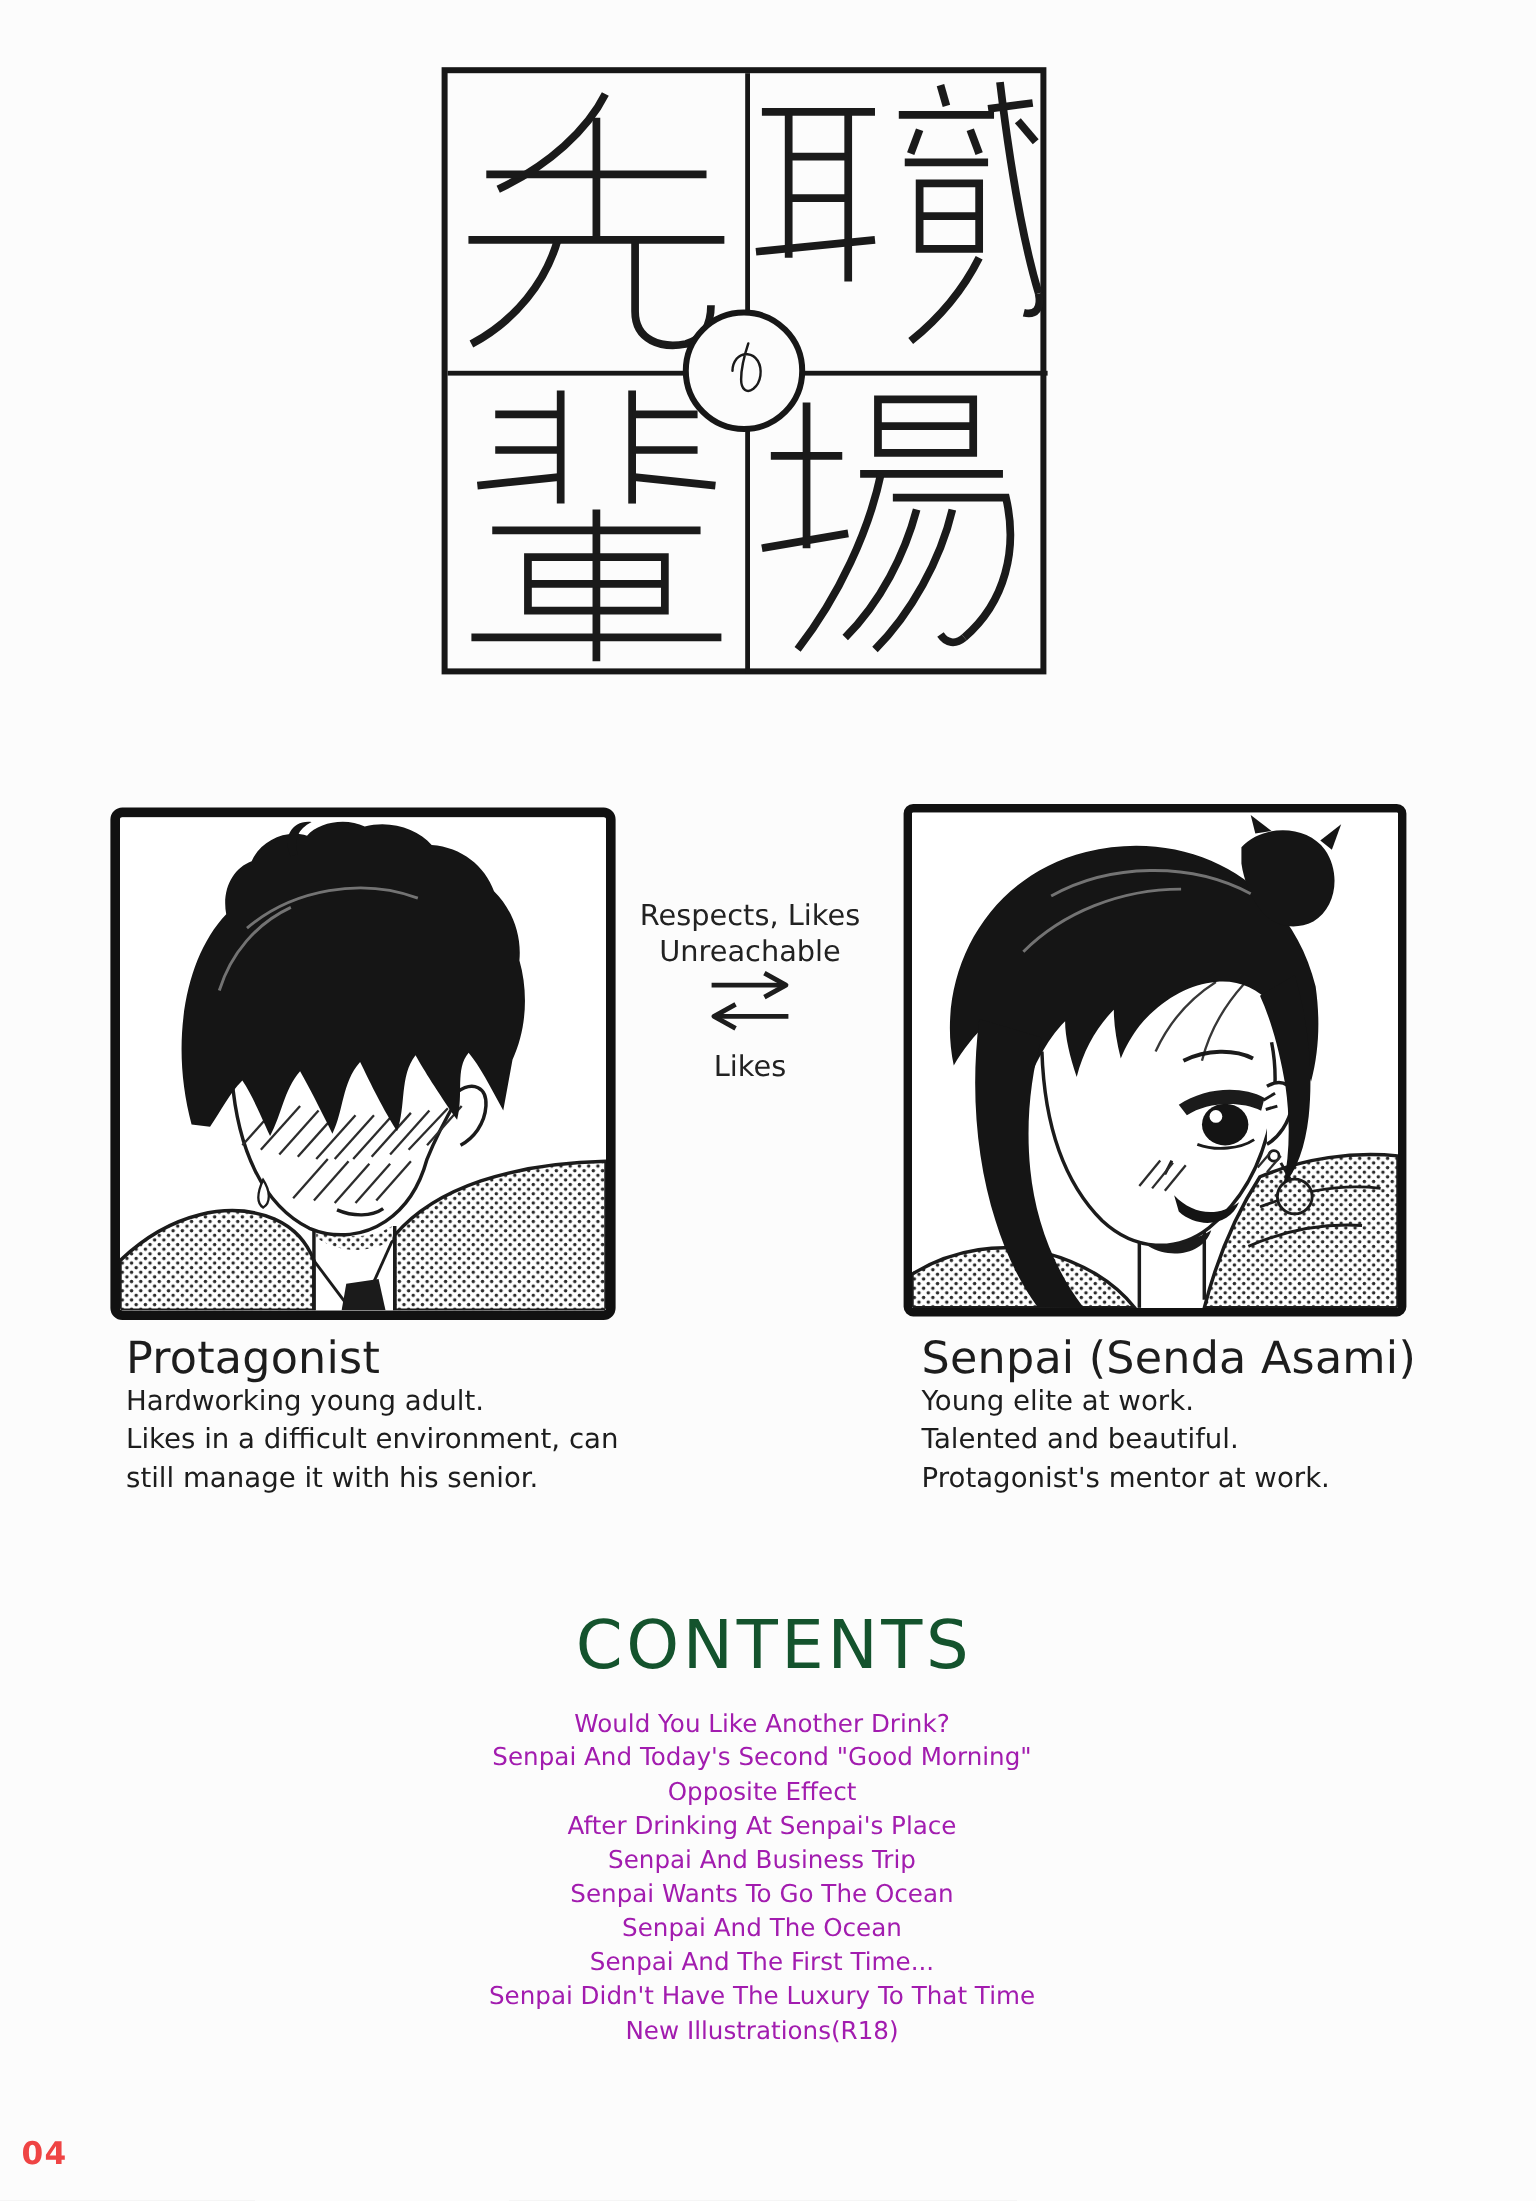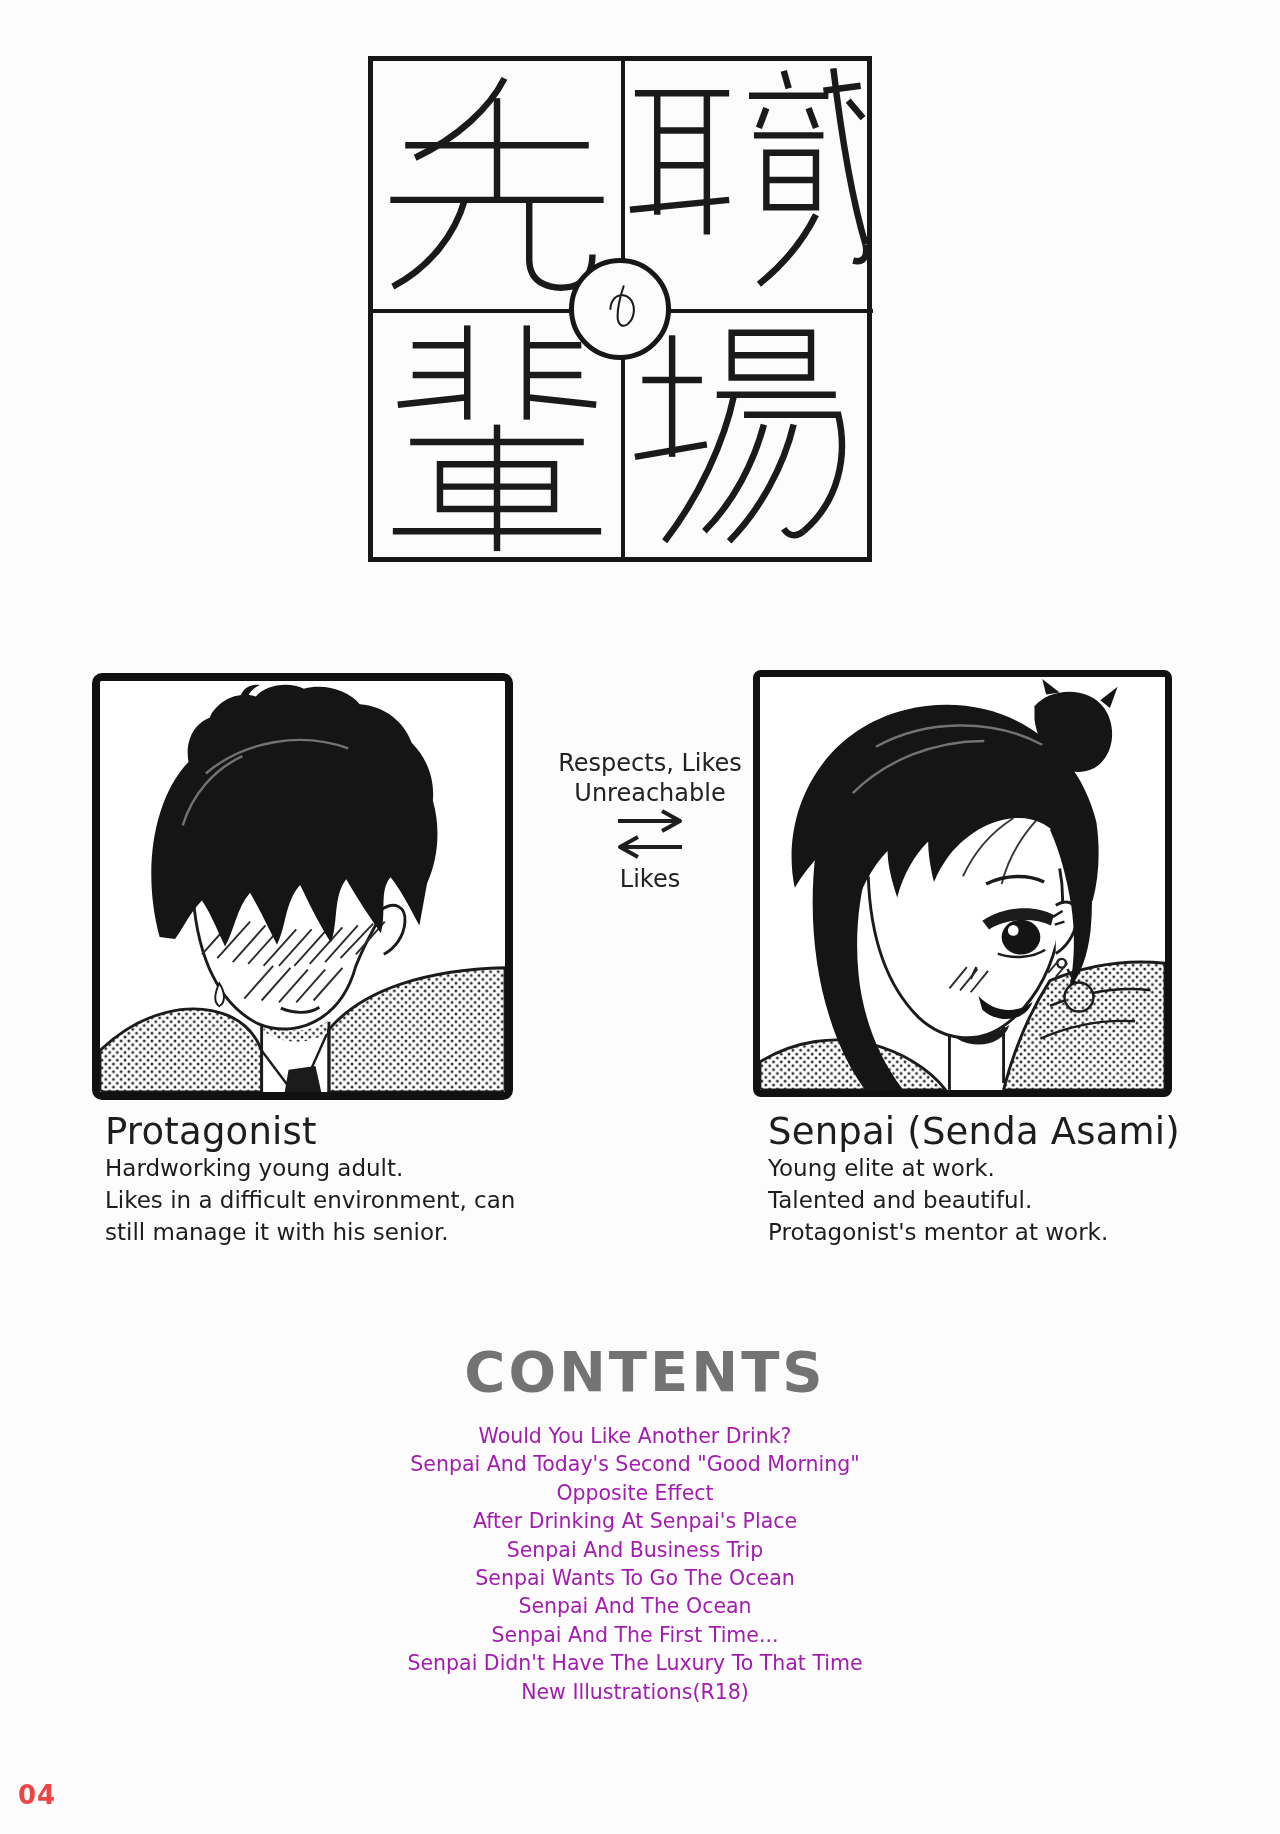--- a/index.html
+++ b/index.html
@@ -32,37 +32,37 @@
   .no-circle svg { width:60px; height:60px; }
   .no-circle svg path { stroke:#1a1a1a; stroke-width:3.4; fill:none; stroke-linecap:round; }
 
   
   .portrait { position:absolute; background:#fff; overflow:hidden; }
   .portrait svg { display:block; width:100%; height:100%; }
   .portrait.left  { left:92px;  top:673px; width:421px; height:427px; border:8px solid #111; border-radius:10px; }
   .portrait.right { left:753px; top:670px; width:419px; height:427px; border:7px solid #111; border-radius:8px; }
 
   
-  .relation { position:absolute; left:520px; top:748px; width:260px; text-align:center;
+  .relation { position:absolute; left:495px; top:748px; width:260px; text-align:center;
               font-size:24px; line-height:30px; color:#222; }
   .relation .arrow { display:block; margin:0 auto; }
   .arrow-right { margin-top:16px; }
   .arrow-left  { margin-top:88px; }
-  .likes-label { margin-top:4px; }
+  .likes-label { margin-top:14px; }
 
   
   .caption { position:absolute; width:480px; }
   .caption.cap-left  { left:105px; top:1112px; }
   .caption.cap-right { left:768px; top:1112px; }
   .caption .char-name { font-size:37px; font-weight:normal; line-height:40px; letter-spacing:.2px; }
   .caption .char-desc { margin-top:0; font-size:23px; line-height:32px; }
 
   
   .contents { position:absolute; left:0; top:1342px; width:1270px; text-align:center; }
-  .contents-heading { font-size:56px; line-height:60px; font-weight:700; letter-spacing:3px; color:#737373;padding-left:20px; }
+  .contents-heading { font-size:56px; line-height:60px; font-weight:400; letter-spacing:3px; color:#14532d;padding-left:20px; }
   .contents-list { margin-top:20px; font-size:20.5px; line-height:28.4px; color:#a21caf; }
 
   .page-number { position:absolute; left:18px; top:1780px; font-size:26px; font-weight:600; letter-spacing:1px; color:#ef4444; }
 </style>
 </head>
 <body>
 
 <div class="page">
 
   <div class="title-grid">

